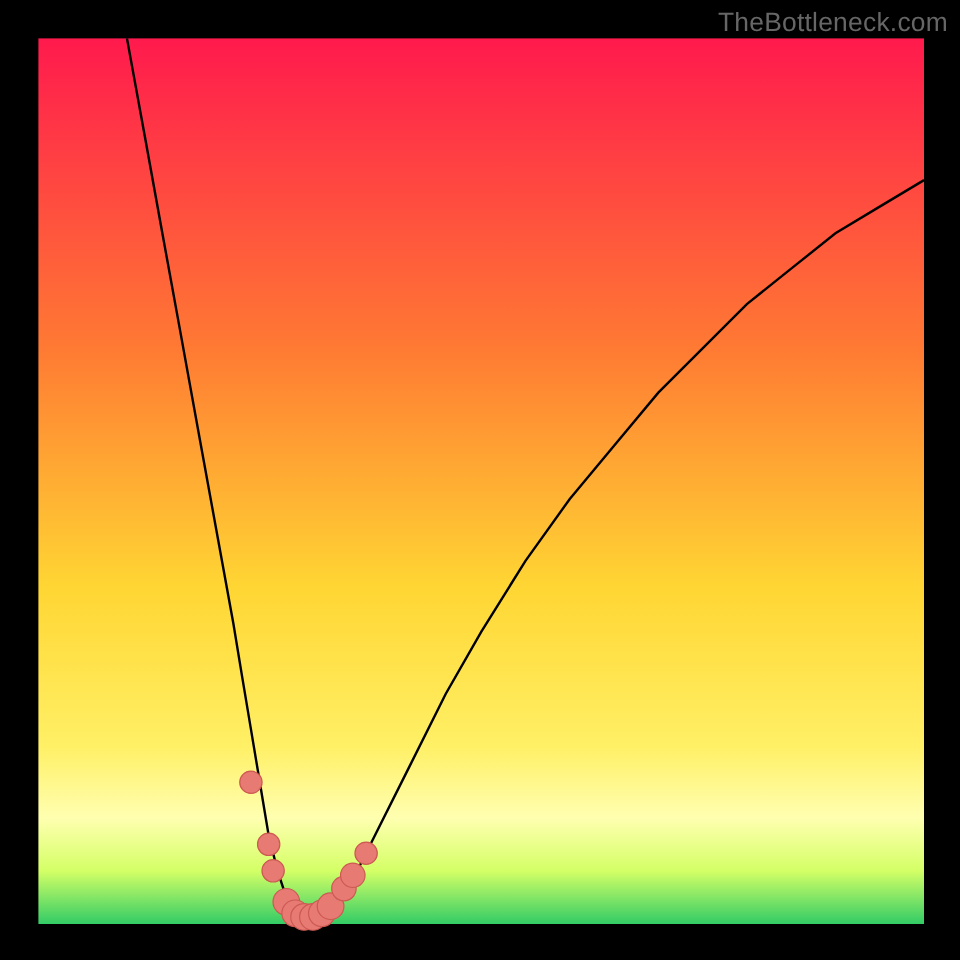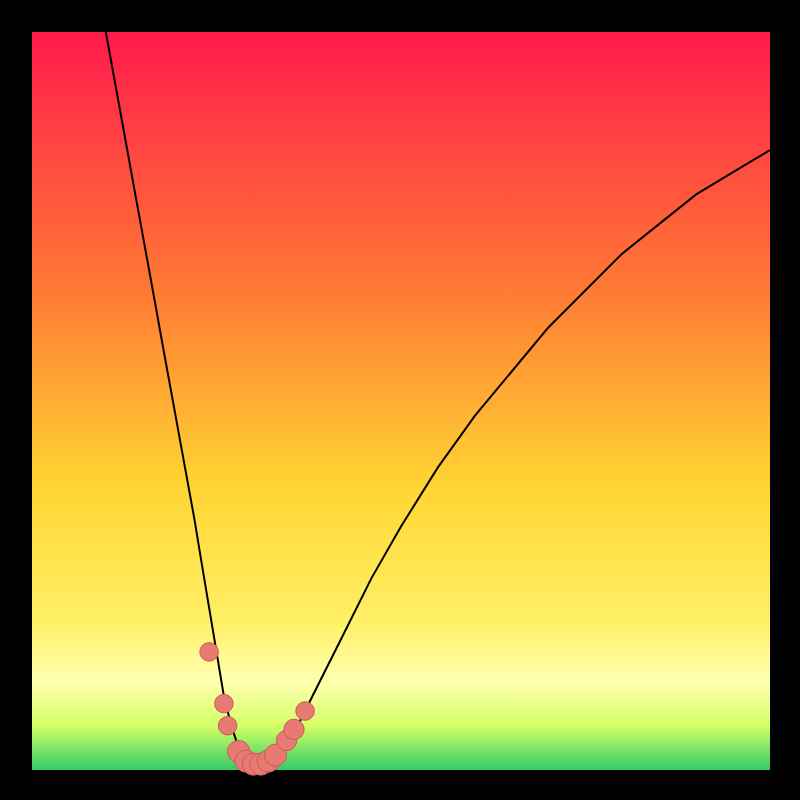--- a/index.html
+++ b/index.html
@@ -59,13 +59,14 @@
         <circle cx="253.4" cy="764.1" r="11.1" fill="#e77a73" stroke="#cc5a52" stroke-width="1"></circle>
         <circle cx="260.8" cy="764.1" r="11.1" fill="#e77a73" stroke="#cc5a52" stroke-width="1"></circle>
         <circle cx="268.2" cy="761.1" r="11.1" fill="#e77a73" stroke="#cc5a52" stroke-width="1"></circle>
         <circle cx="275.5" cy="755.2" r="11.1" fill="#e77a73" stroke="#cc5a52" stroke-width="1"></circle>
         <circle cx="286.6" cy="740.5" r="10.2" fill="#e77a73" stroke="#cc5a52" stroke-width="1"></circle>
         <circle cx="294.0" cy="729.4" r="10.2" fill="#e77a73" stroke="#cc5a52" stroke-width="1"></circle>
         <circle cx="305.1" cy="711.0" r="9.3" fill="#e77a73" stroke="#cc5a52" stroke-width="1"></circle>
       </g>
   </svg>
 
+  <div class="watermark">TheBottleneck.com</div>
 </div>
 
 </body></html>

